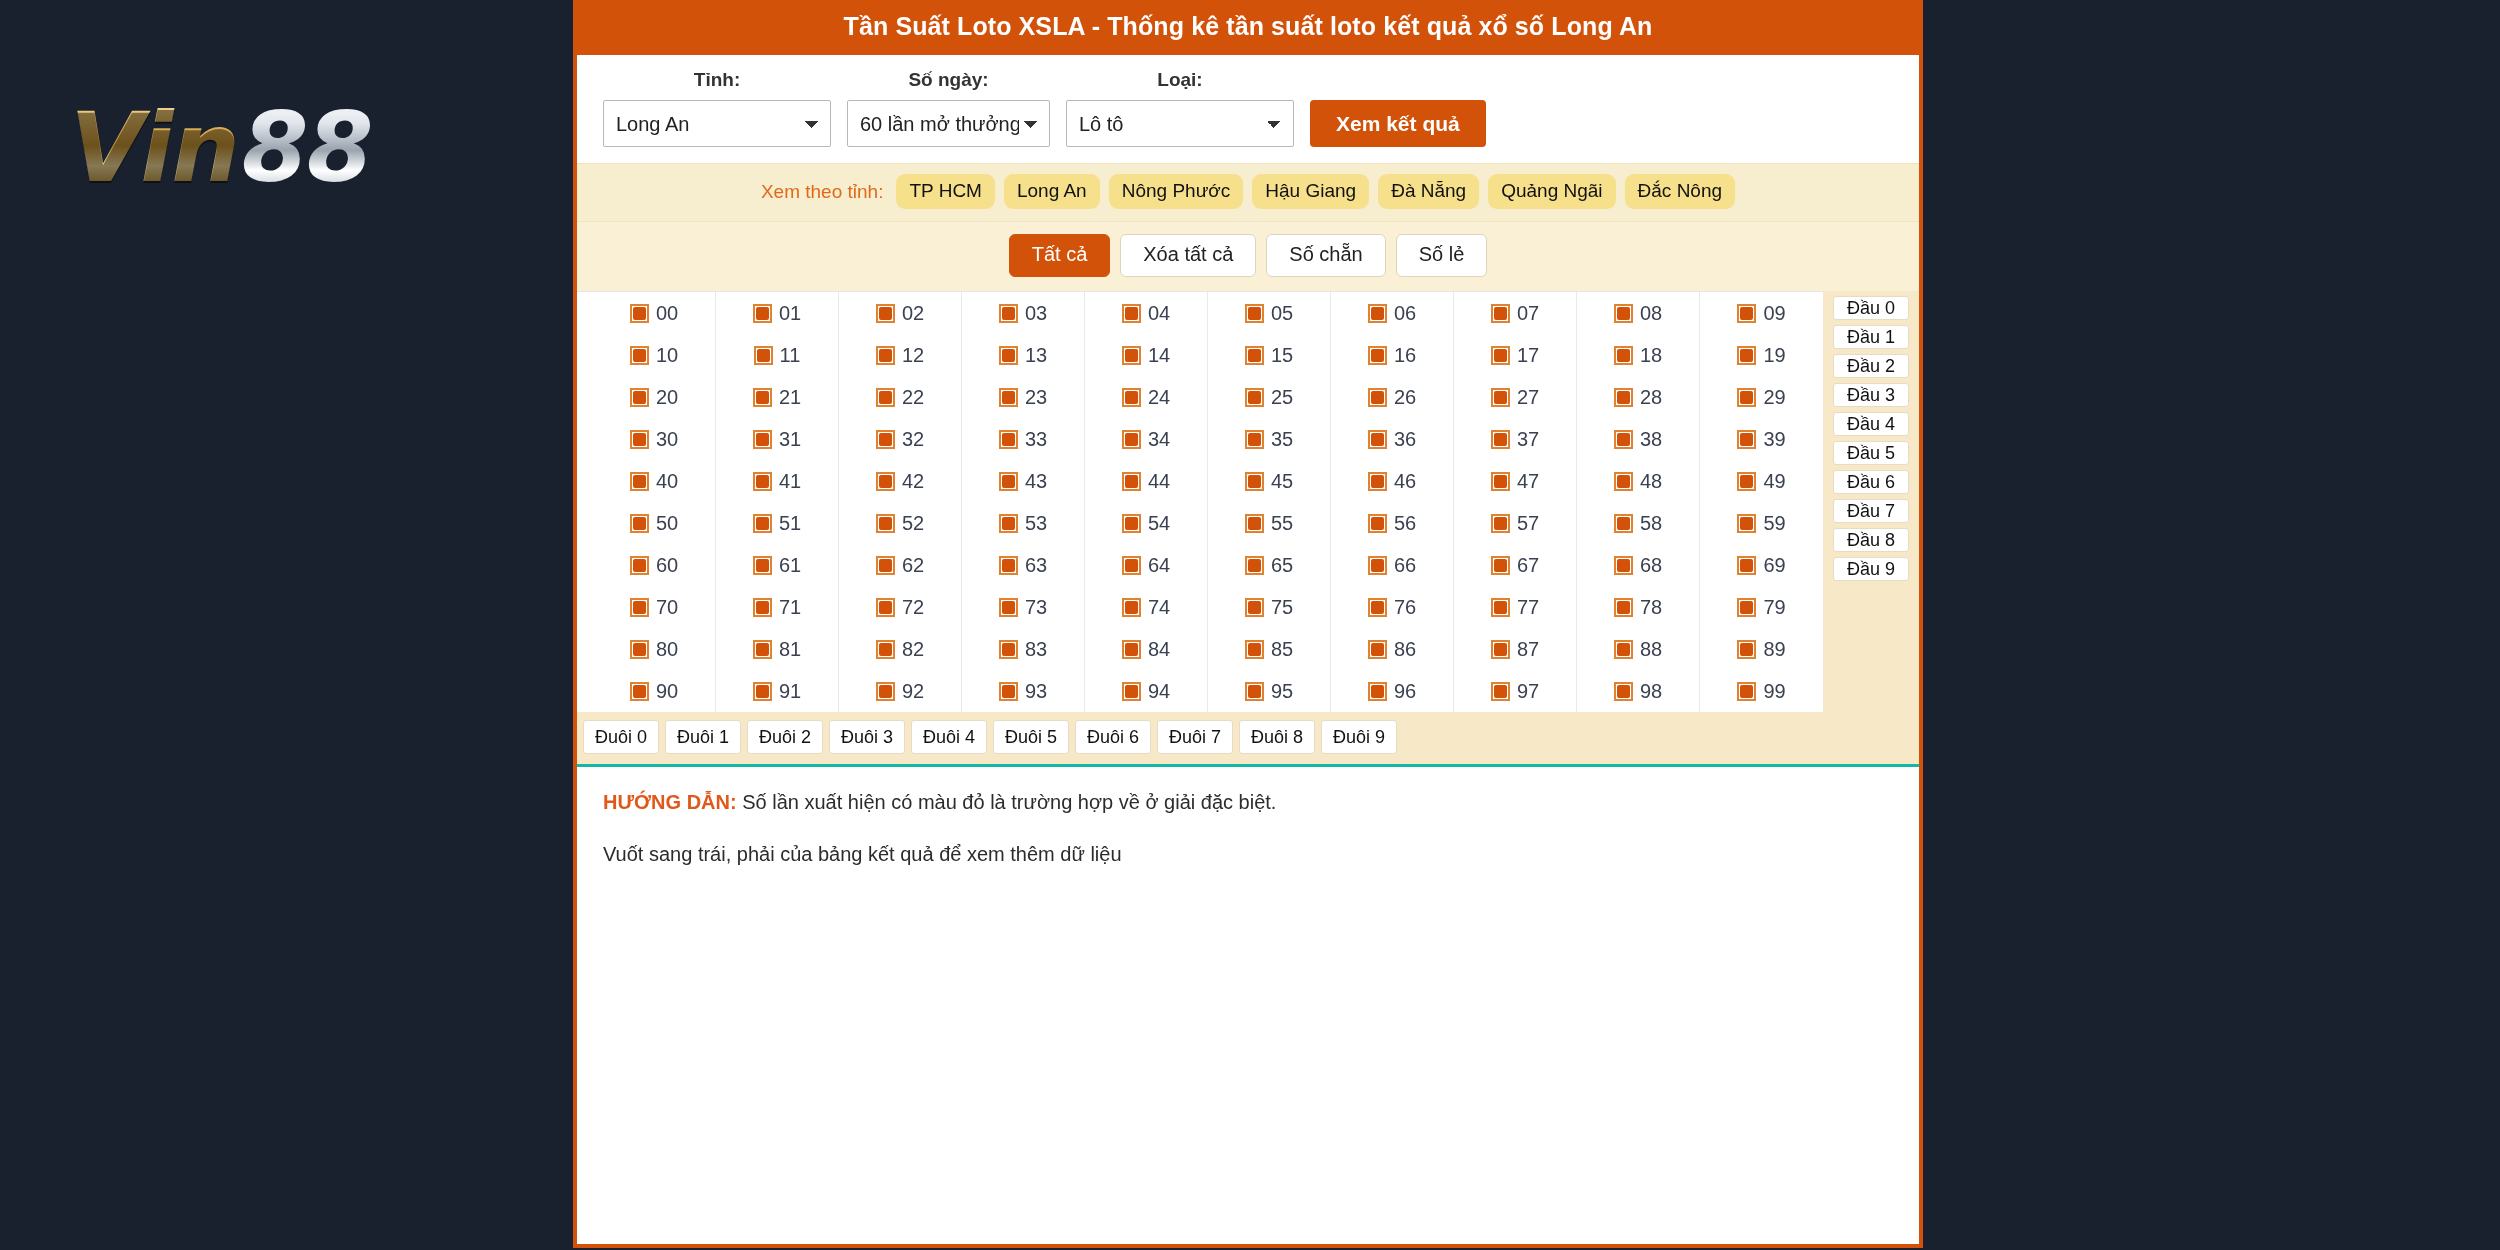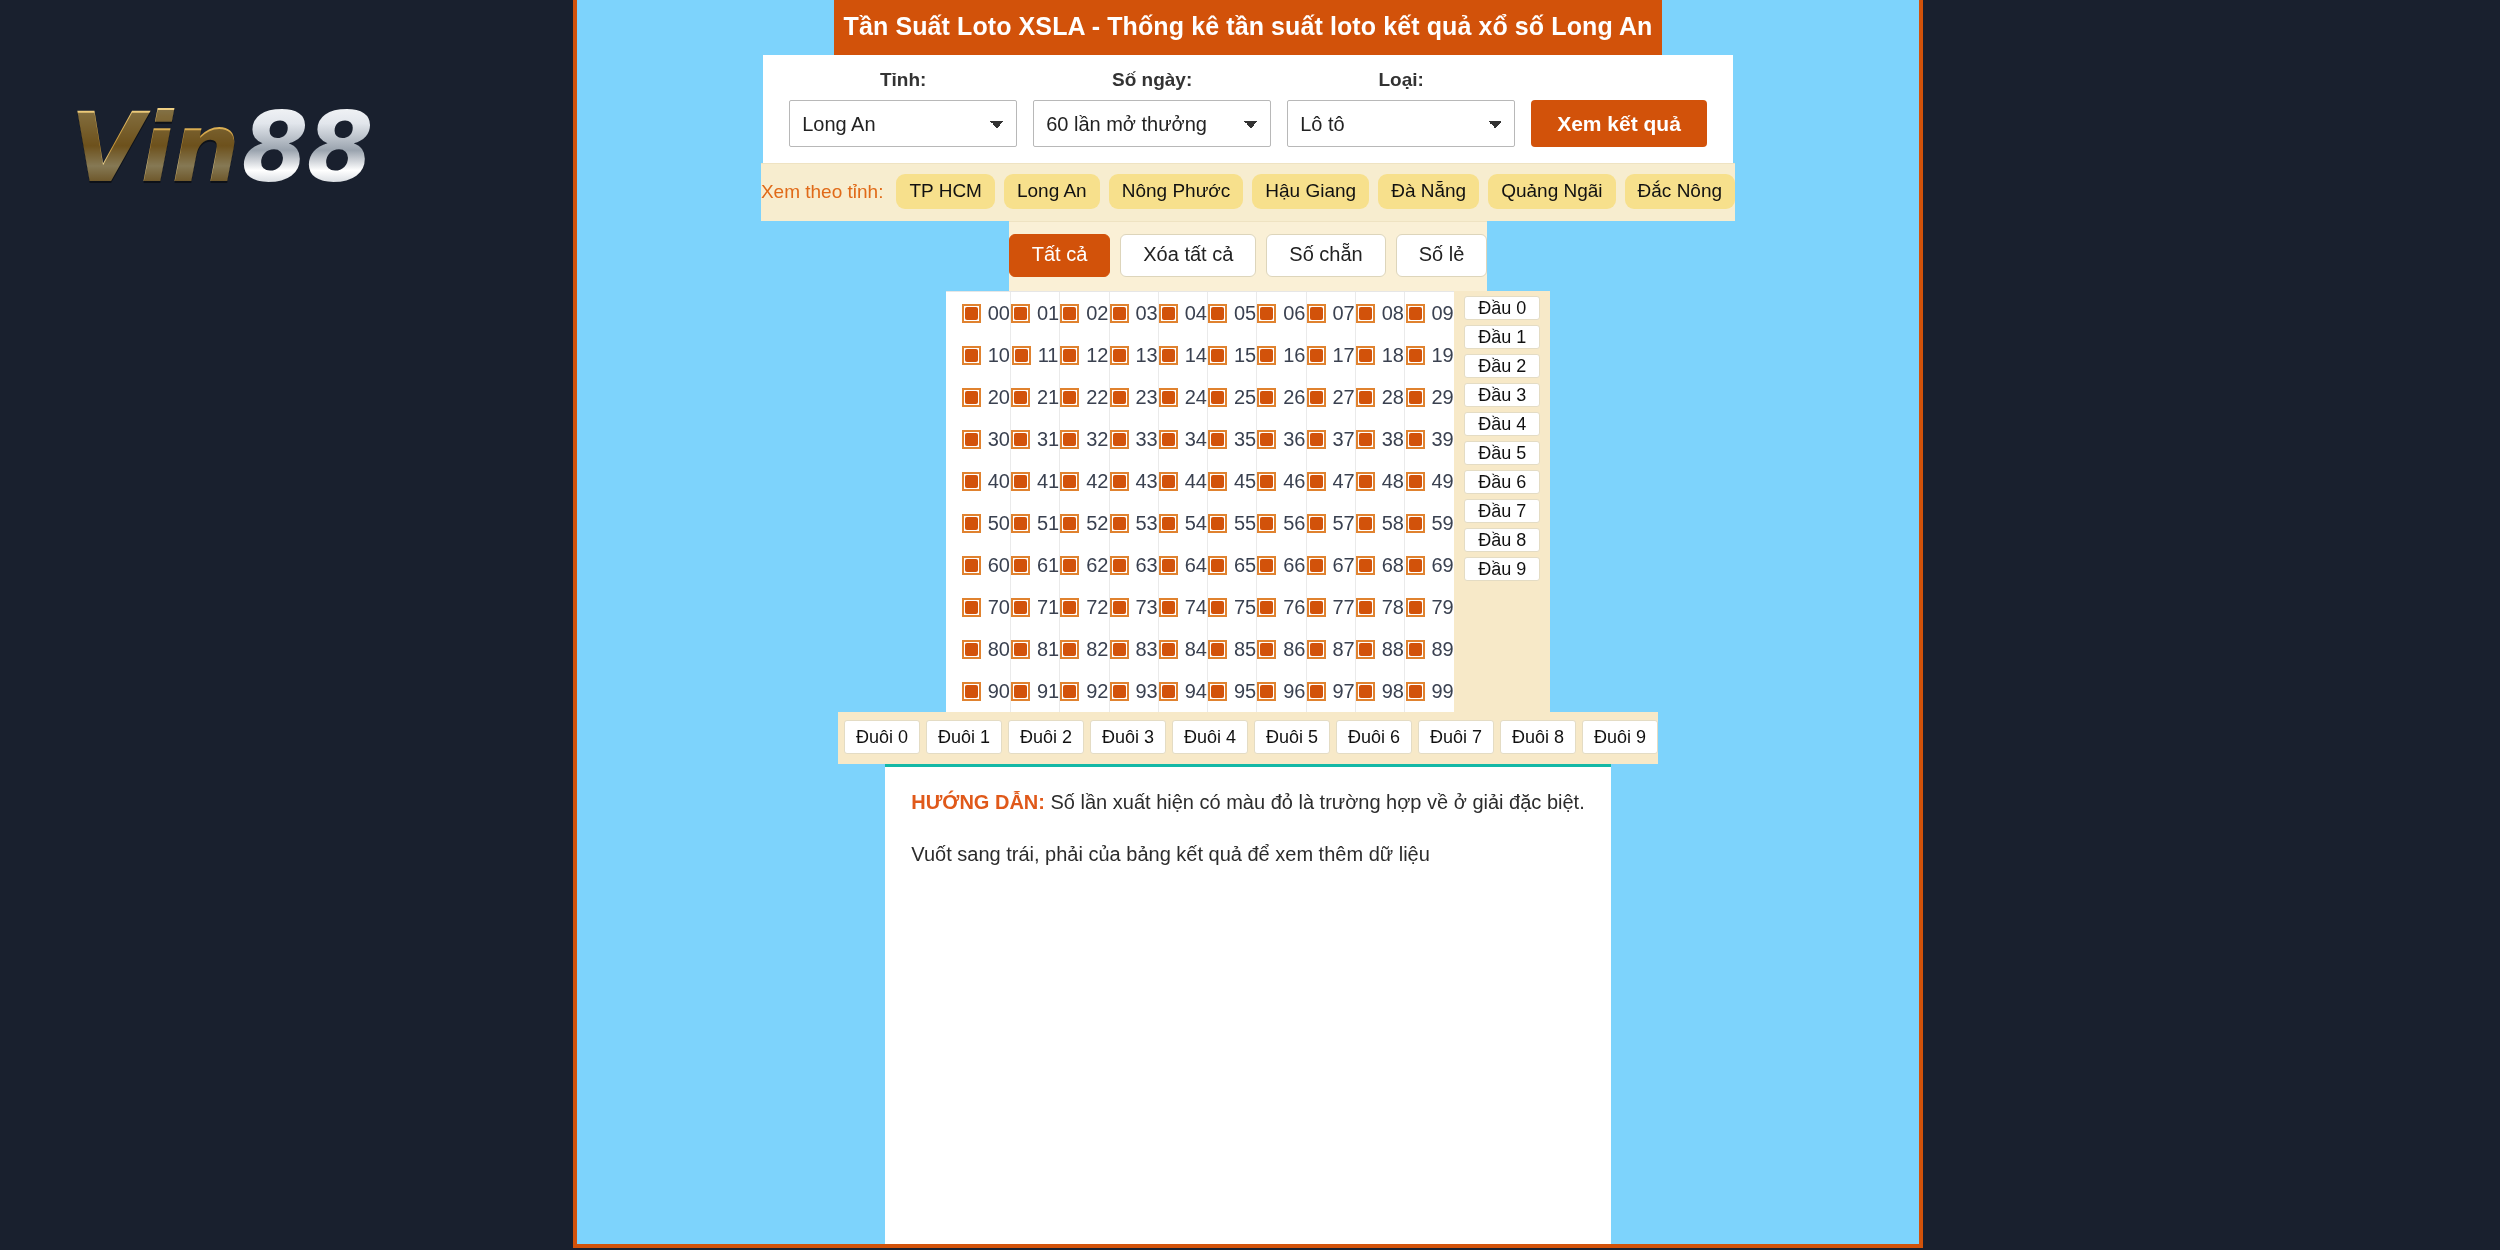--- a/index.html
+++ b/index.html
@@ -55,21 +55,20 @@
     position: absolute;
     left: 573px; top: 0;
     width: 1350px;
     height: 1248px;
     background: #7dd3fc;
     border-left: 4px solid #d2520a;
     border-right: 4px solid #d2520a;
     border-bottom: 4px solid #d2520a;
     display: flex;
     flex-direction: column;
-    align-items: center;
   }
 
   .card-title {
     background: #d2520a;
     color: #ffffff;
     font-size: 25px;
     font-weight: bold;
     text-align: center;
     padding: 12px 10px 14px;
     letter-spacing: .1px;
@@ -104,21 +103,21 @@
       linear-gradient(135deg, #333 50%, transparent 50%);
     background-position: calc(100% - 19px) calc(50% + 1px), calc(100% - 12px) calc(50% + 1px);
     background-size: 7px 7px, 7px 7px;
     background-repeat: no-repeat;
     -webkit-appearance: none;
     -moz-appearance: none;
     appearance: none;
     height: 47px;
   }
   #sel-tinh  { width: 228px; }
-  #sel-songay{ width: 238px; }
+  #sel-songay{ width: 203px; }
   #sel-loai  { width: 228px; }
 
   .btn-submit {
     font-family: "Liberation Sans", sans-serif;
     font-size: 21px;
     font-weight: bold;
     color: #fff;
     background: #d2520a;
     border: none;
     border-radius: 4px;

